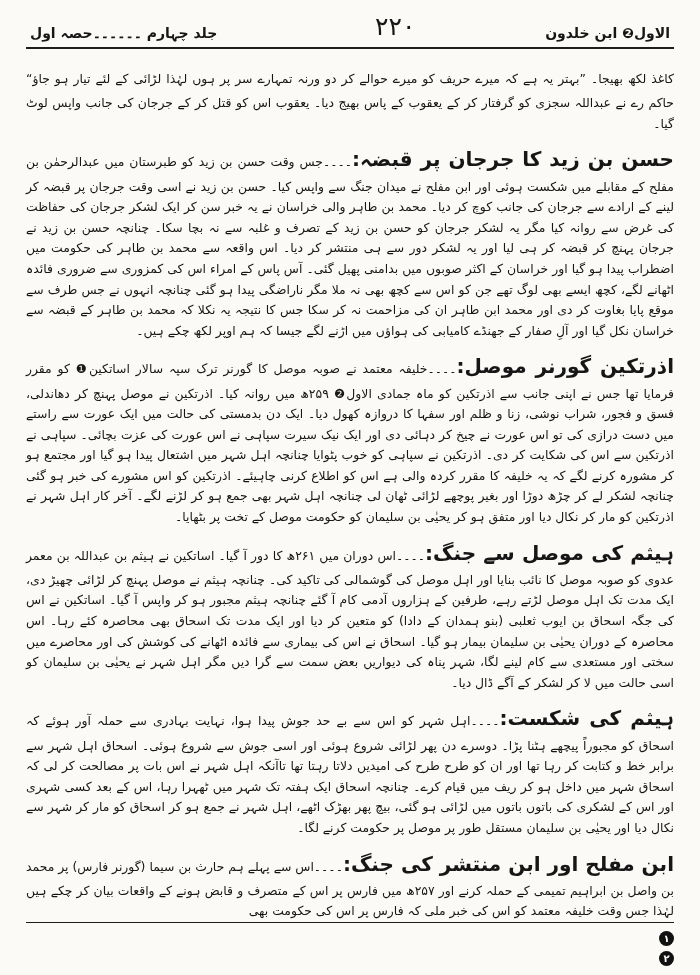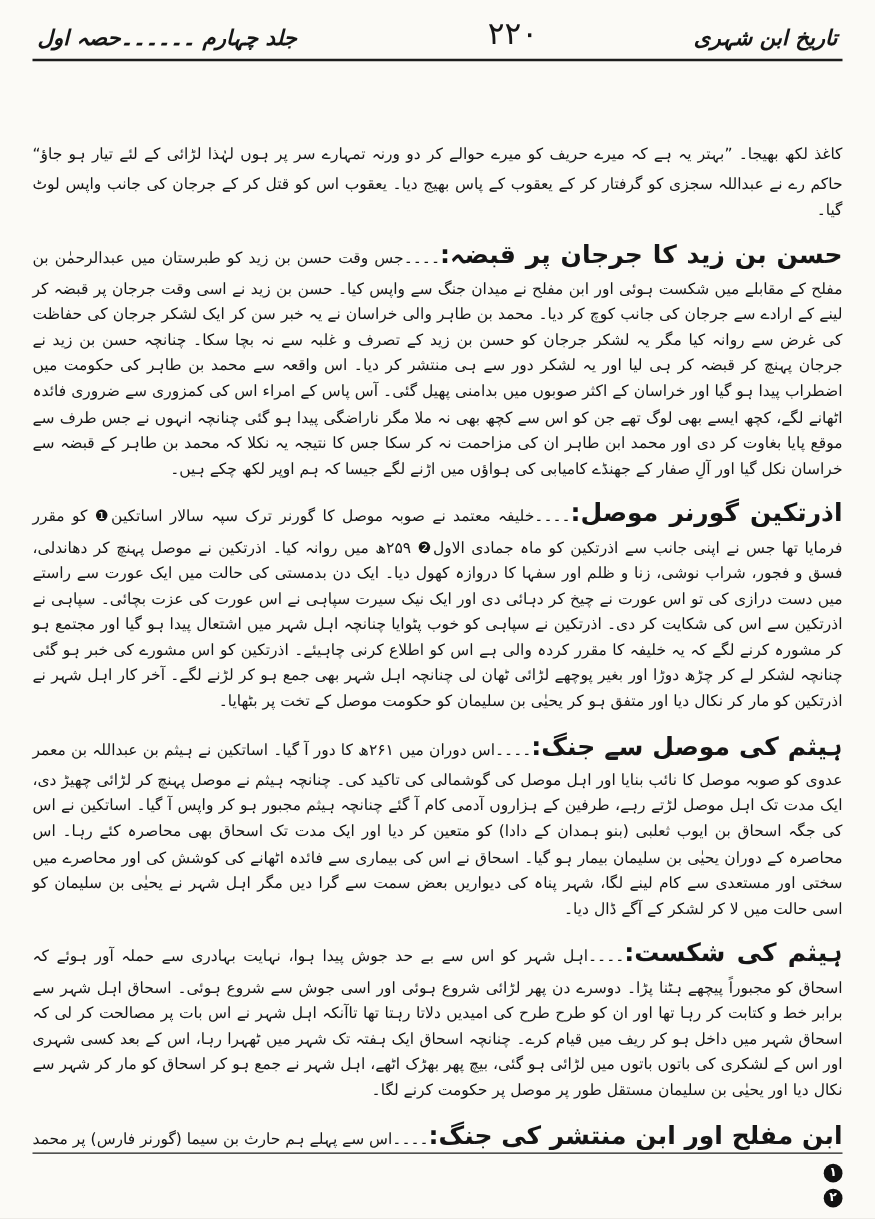--- a/index.html
+++ b/index.html
@@ -21,37 +21,35 @@
     font-family: "DejaVu Sans", sans-serif;
   }
   .header {
     display: flex;
     align-items: flex-end;
     justify-content: space-between;
     padding: 2px 4px 6px 4px;
     border-bottom: 2px solid #1d1d1d;
   }
   .header .edition {
-    font-size: 17px;
+    font-size: 14px;
     font-weight: bold;
     letter-spacing: 0;
-    font-style: italic;
   }
   .header .page-num {
     font-size: 25px;
     font-weight: normal;
     transform: translateX(14px);
   }
   .body-text {
     padding-top: 11px;
     font-size: 12.4px;
     line-height: 1.66;
     text-align: justify;
     text-justify: inter-word;
-    margin-top: 44px;
   }
   .para {
     margin: 0 0 9px 0;
   }
   .para .heading {
     font-weight: bold;
     font-size: 20px;
   }
   .para .ptext {
     font-size: 12.4px;
@@ -90,21 +88,21 @@
   .fn-text {
     display: inline-block;
   }
 </style>
 </head>
 <body>
 
 <div class="page">
 
   <div class="header">
-    <span class="edition">تاریخ ابن شہری</span>
+    <span class="edition">الاول❷ ابن خلدون</span>
     <span class="page-num">۲۲۰</span>
     <span class="edition">جلد چہارم ۔۔۔۔۔۔حصہ اول</span>
   </div>
 
   <div class="body-text">
 
     <p class="para"><span class="heading"></span><span class="ptext">کاغذ لکھ بھیجا۔ ”بہتر یہ ہے کہ میرے حریف کو میرے حوالے کر دو ورنہ تمہارے سر پر ہوں لہٰذا لڑائی کے لئے تیار ہو جاؤ“ حاکم رے نے عبداللہ سجزی کو گرفتار کر کے یعقوب کے پاس بھیج دیا۔ یعقوب اس کو قتل کر کے جرجان کی جانب واپس لوٹ گیا۔</span></p>
 
     <p class="para"><span class="heading">حسن بن زید کا جرجان پر قبضہ:</span><span class="ptext">۔۔۔۔جس وقت حسن بن زید کو طبرستان میں عبدالرحمٰن بن مفلح کے مقابلے میں شکست ہوئی اور ابن مفلح نے میدان جنگ سے واپس کیا۔ حسن بن زید نے اسی وقت جرجان پر قبضہ کر لینے کے ارادے سے جرجان کی جانب کوچ کر دیا۔ محمد بن طاہر والی خراسان نے یہ خبر سن کر ایک لشکر جرجان کی حفاظت کی غرض سے روانہ کیا مگر یہ لشکر جرجان کو حسن بن زید کے تصرف و غلبہ سے نہ بچا سکا۔ چنانچہ حسن بن زید نے جرجان پہنچ کر قبضہ کر ہی لیا اور یہ لشکر دور سے ہی منتشر کر دیا۔ اس واقعہ سے محمد بن طاہر کی حکومت میں اضطراب پیدا ہو گیا اور خراسان کے اکثر صوبوں میں بدامنی پھیل گئی۔ آس پاس کے امراء اس کی کمزوری سے ضروری فائدہ اٹھانے لگے، کچھ ایسے بھی لوگ تھے جن کو اس سے کچھ بھی نہ ملا مگر ناراضگی پیدا ہو گئی چنانچہ انہوں نے جس طرف سے موقع پایا بغاوت کر دی اور محمد ابن طاہر ان کی مزاحمت نہ کر سکا جس کا نتیجہ یہ نکلا کہ محمد بن طاہر کے قبضہ سے خراسان نکل گیا اور آلِ صفار کے جھنڈے کامیابی کی ہواؤں میں اڑنے لگے جیسا کہ ہم اوپر لکھ چکے ہیں۔</span></p>
 

